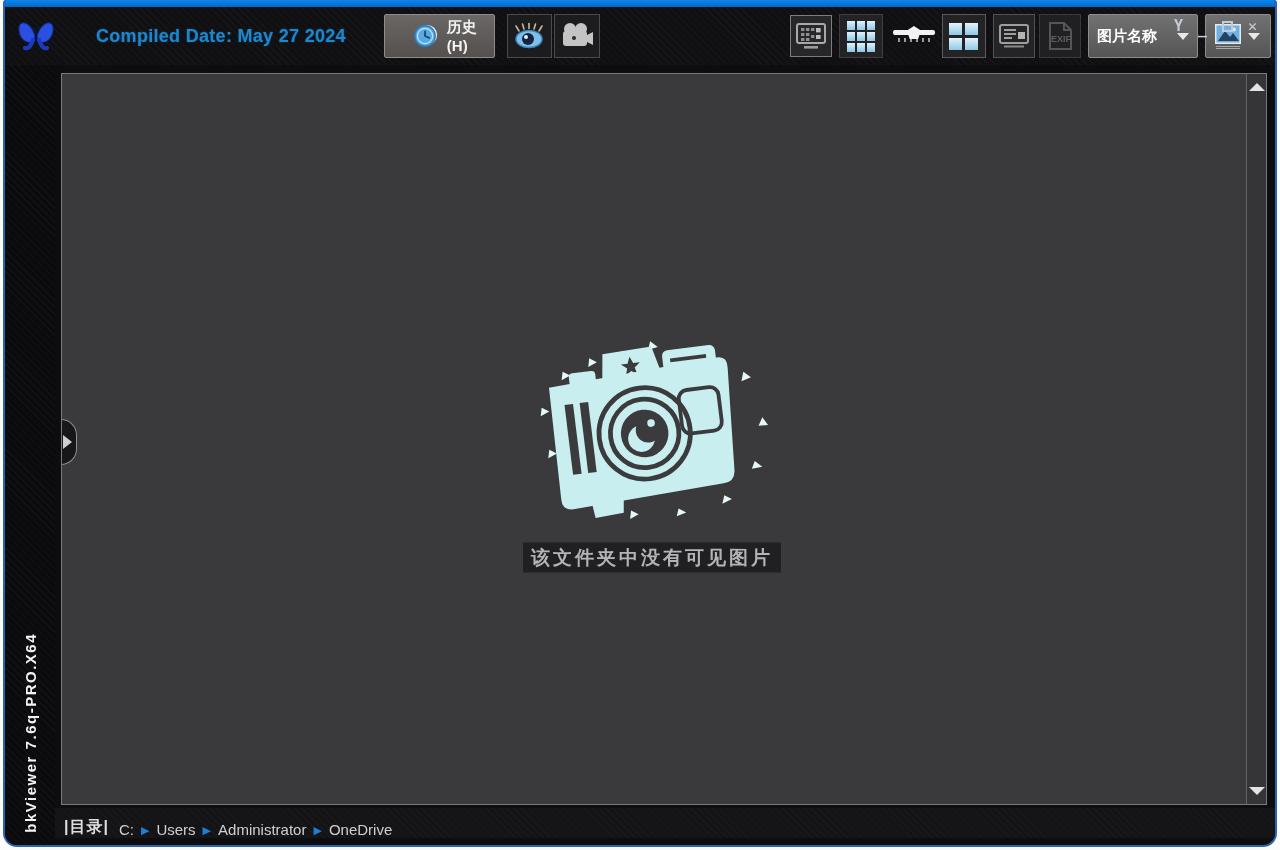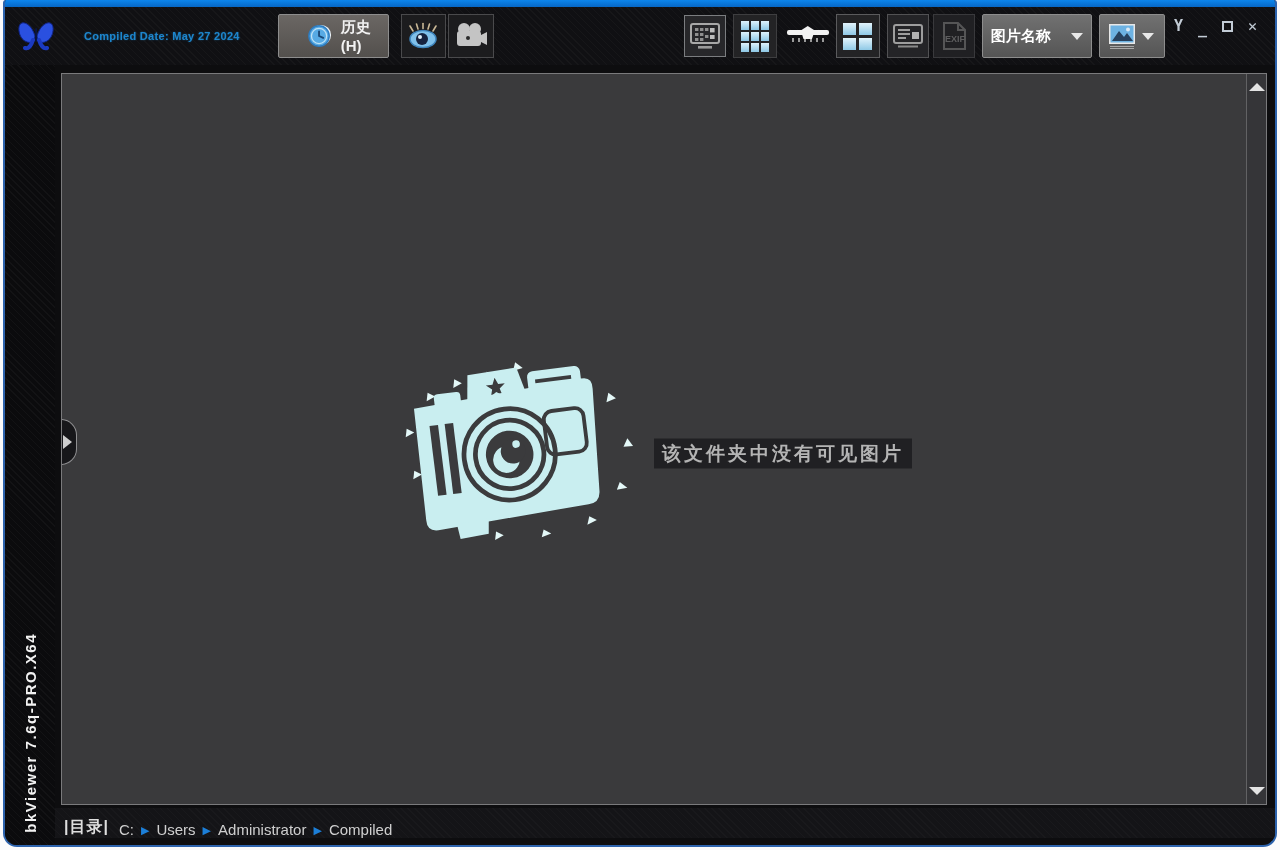--- a/index.html
+++ b/index.html
@@ -14,21 +14,21 @@
   }
   .top-strip { height:7px; background:linear-gradient(#0c85ec,#0667c6); flex:none; }
 
   
   .titlebar {
     flex:none; height:58px; position:relative;
     display:flex; align-items:center;
     background:#101013;
     background-image:repeating-linear-gradient(45deg, rgba(255,255,255,.028) 0 1px, transparent 1px 5px);
   }
-  .tb-text { color:#1d86cd; font-size:11px; font-weight:bold; margin-left:28px; letter-spacing:.3px; text-shadow:0 0 2px rgba(29,134,205,.5); white-space:nowrap; }
+  .tb-text { color:#1d86cd; font-size:18px; font-weight:bold; margin-left:40px; letter-spacing:.3px; text-shadow:0 0 2px rgba(29,134,205,.5); white-space:nowrap; }
   .tb-btn {
     height:44px; display:flex; align-items:center; justify-content:center;
     cursor:pointer; flex:none;
   }
   .btn-history { width:111px; margin-left:38px; gap:8px;
     background:linear-gradient(#6b6764,#53504d); border:1px solid #8d8d8d; border-radius:2px;
     color:#f2f2f2; font-size:15px; font-weight:bold;padding-left:28px; }
   .btn-eye   { width:45px; margin-left:12px; background:#1c1c1e; border:1px solid #4a4a4c; }
   .btn-video { width:46px; margin-left:2px;  background:#1c1c1e; border:1px solid #4a4a4c; }
   .btn-monitor { width:42px; height:42px; margin-left:190px; background:#27272a; border:1px solid #7b7d80; }
@@ -85,21 +85,21 @@
   .tri-down { width:0; height:0; border-left:8px solid transparent; border-right:8px solid transparent; border-top:8px solid #e3e3e3; }
 
   
   .collapse-handle { position:absolute; left:-1px; top:345px; width:16px; height:46px;
     background:#17171a; border:1px solid #8f8f91; border-left:none;
     border-radius:0 24px 24px 0; display:flex; align-items:center; justify-content:center; cursor:pointer; }
   .collapse-tri { width:0; height:0; border-top:7px solid transparent; border-bottom:7px solid transparent; border-left:9px solid #cfcfcf; margin-right:3px; }
 
   
   .empty-stage { position:absolute; left:49%; top:52%; transform:translate(-50%,-50%);
-    display:flex; flex-direction:row; align-items:center; gap:12px; }
+    display:flex; flex-direction:column; align-items:center; gap:12px; }
   .empty-msg { background:#202023; color:#b4b4b4; font-size:19px; font-weight:bold;
     letter-spacing:3px; padding:2px 8px; font-family:"DejaVu Serif", serif; }
 
   
   .statusbar { flex:none; height:30px; display:flex; align-items:flex-end; padding-left:9px;
     background:#141417; color:#cfcfcf; font-size:15px;
     background-image:repeating-linear-gradient(45deg, rgba(255,255,255,.02) 0 1px, transparent 1px 5px); }
   .dir-label { font-weight:bold; color:#dedede; font-size:16px; margin-right:10px; letter-spacing:1px; }
   .crumb { cursor:pointer; }
   .crumb-sep { color:#1c7fd8; font-size:11px; margin:0 7px; transform:translateY(-1px); }
@@ -334,18 +334,18 @@
       </div>
 
       <div class="statusbar">
         <span class="dir-label">|目录|</span>
         <span class="crumb">C:</span>
         <span class="crumb-sep">▶</span>
         <span class="crumb">Users</span>
         <span class="crumb-sep">▶</span>
         <span class="crumb">Administrator</span>
         <span class="crumb-sep">▶</span>
-        <span class="crumb">Compiled</span>
+        <span class="crumb">OneDrive</span>
       </div>
       <div class="win-bottom-pad"></div>
     </div>
   </div>
 </div>
 
 </body></html>

